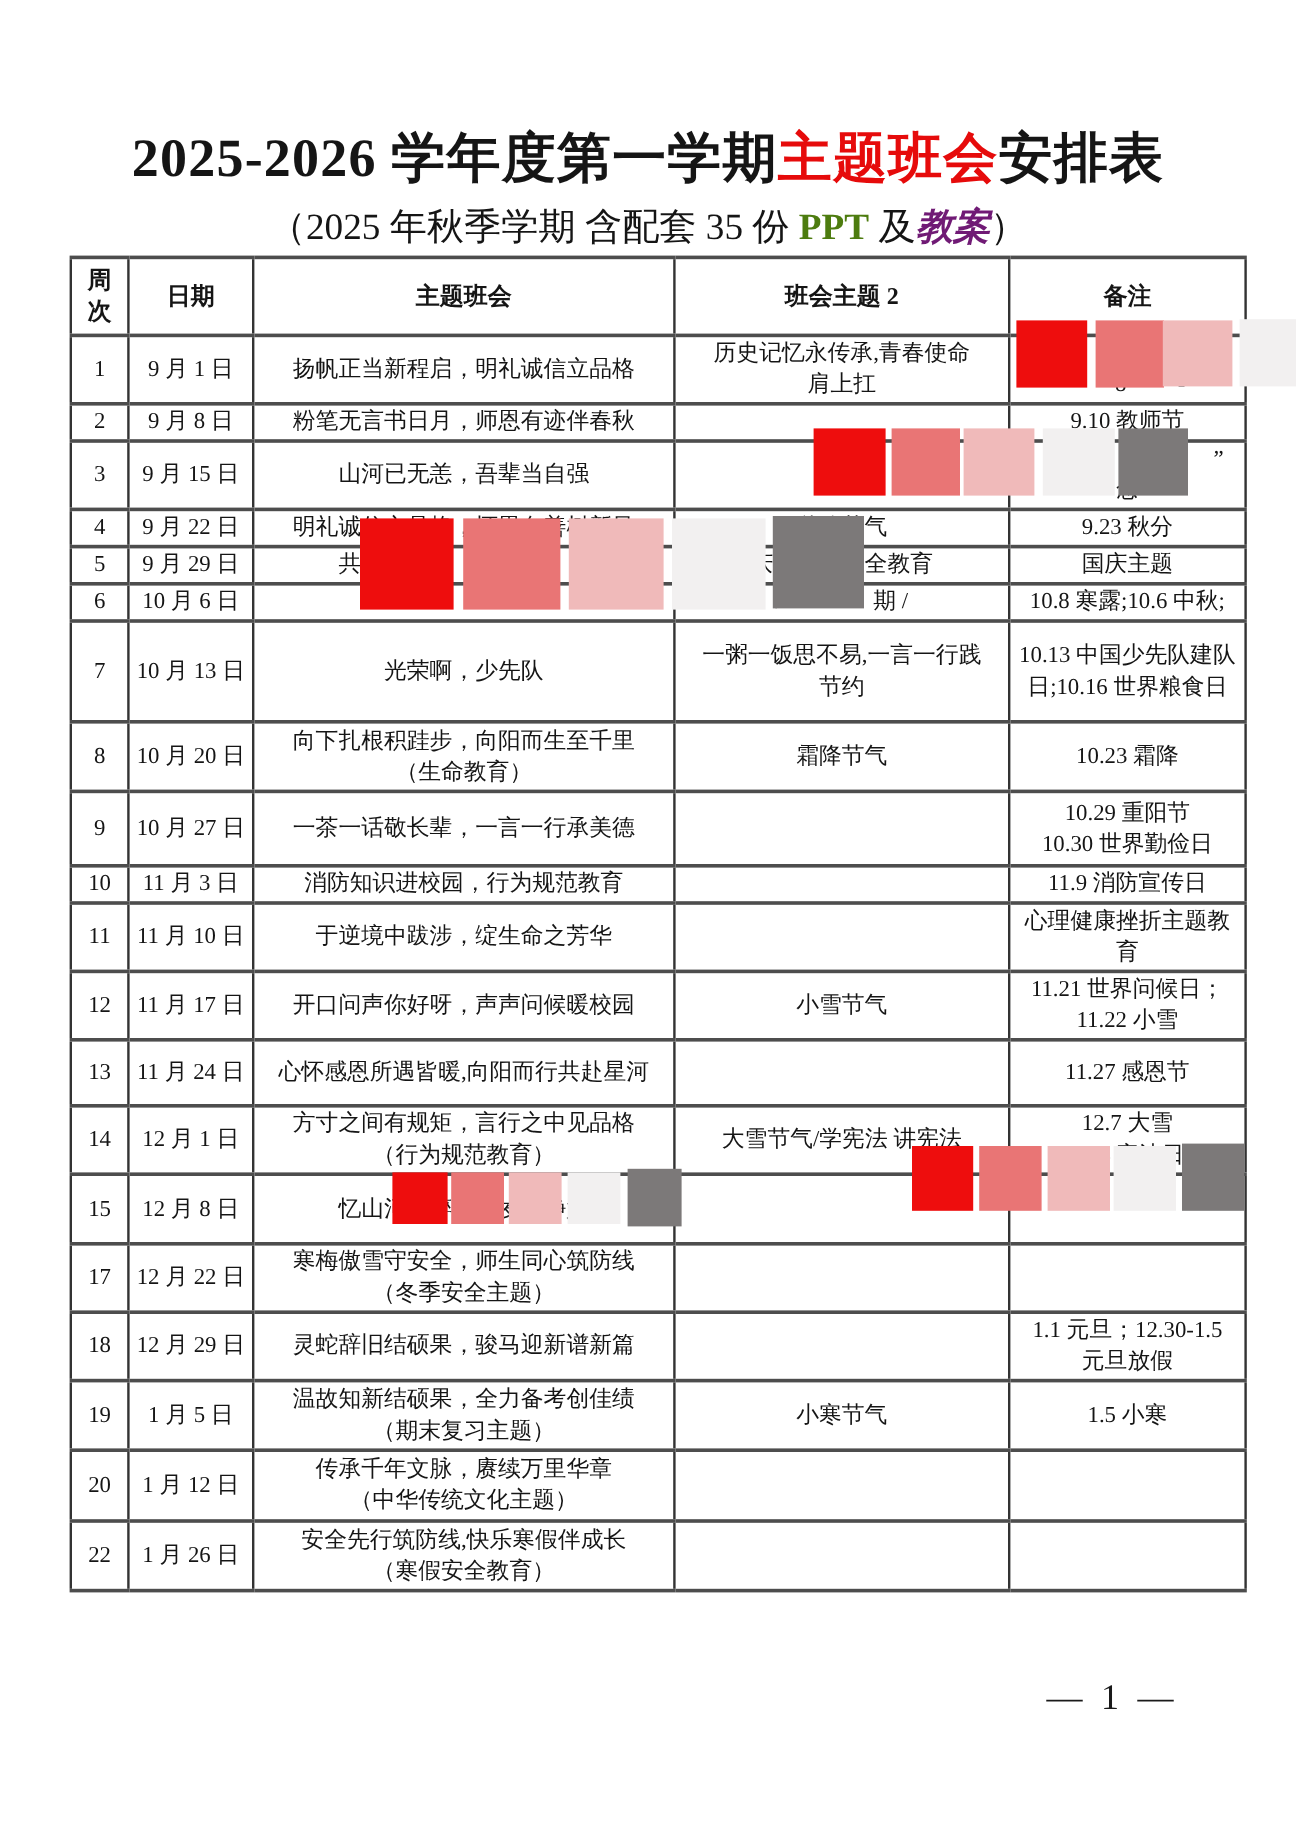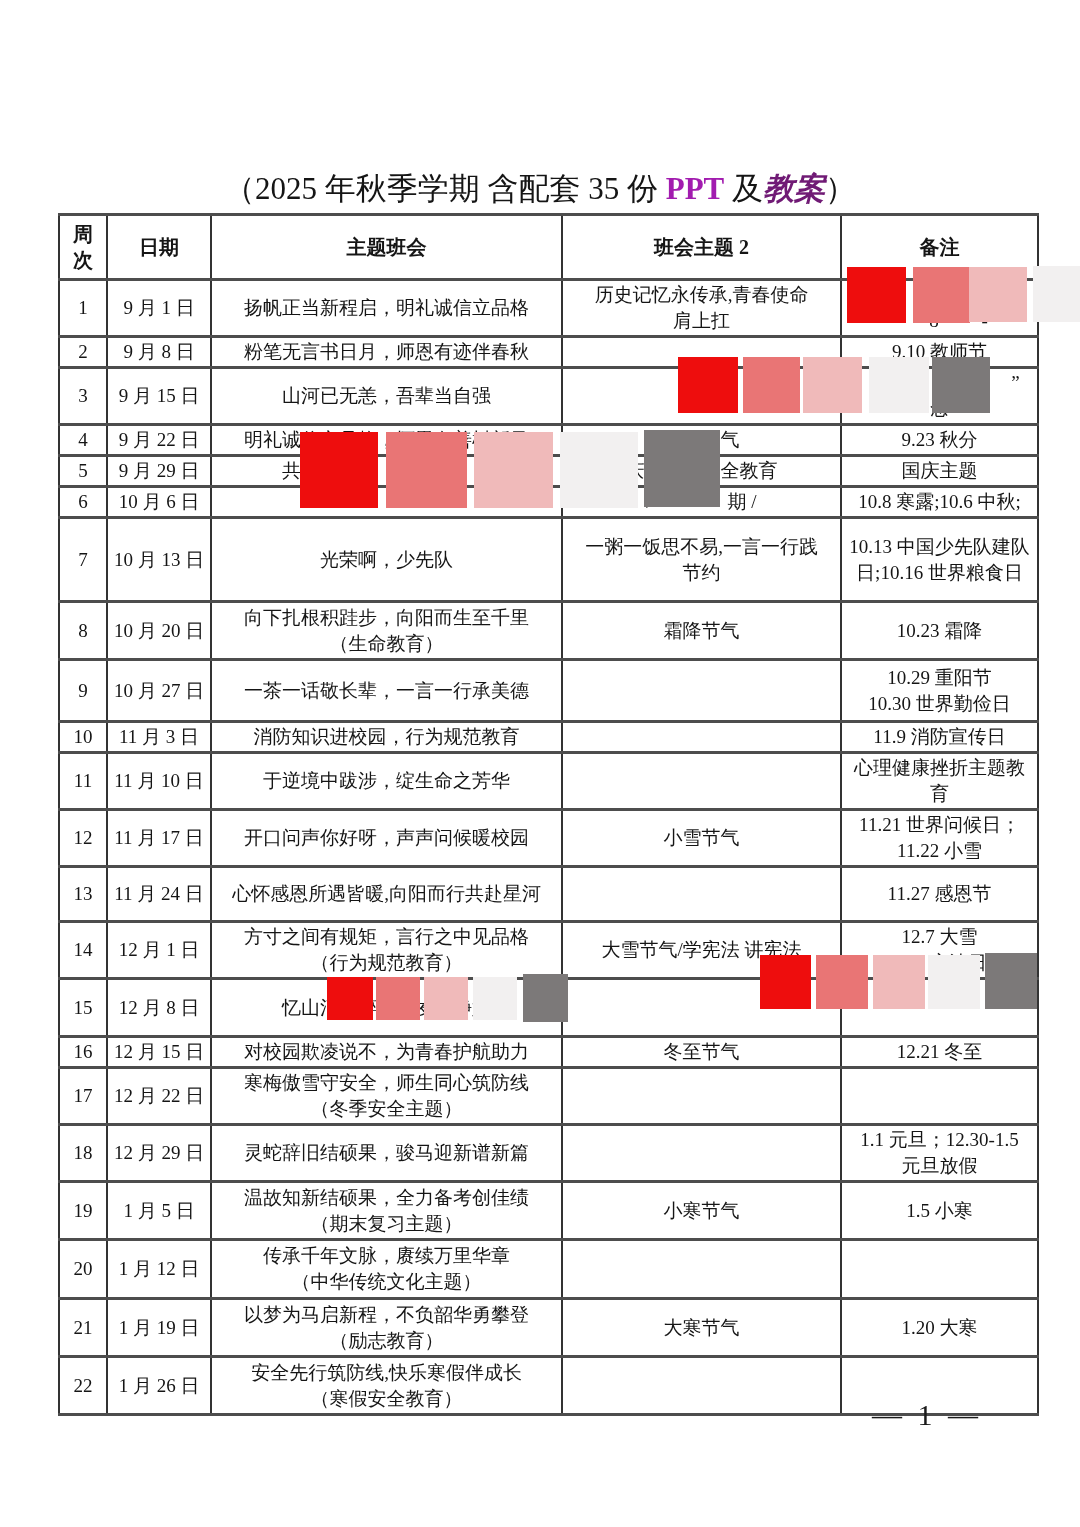--- a/index.html
+++ b/index.html
@@ -11,21 +11,21 @@
   .title{
     position:absolute;top:102px;left:0;width:100%;
     text-align:center;font-size:45px;font-weight:bold;margin:0;
     letter-spacing:1px;white-space:nowrap;
   }
   .title .red{color:#e60b0b;}
   .subtitle{
     position:absolute;top:168px;left:0;width:100%;
     text-align:center;font-size:31px;font-weight:400;white-space:nowrap;
   }
-  .subtitle .red{color:#a21caf;font-weight:bold;}
+  .subtitle .red{color:#4d7c0f;font-weight:bold;}
   .subtitle .script{color:#701a75;font-weight:bold;font-style:italic;}
   table.sched{
     position:absolute;left:58px;top:213px;width:979px;
     border-collapse:collapse;table-layout:fixed;
     border:2px solid #2e2e2e;
   }
   table.sched th,table.sched td{
     border:2px solid #333333;
     border-top:3px solid #4d4d4d;border-bottom:3px solid #4d4d4d;
     padding:1px 4px;
@@ -43,20 +43,21 @@
   .page-number{
     position:absolute;left:852px;top:1398px;width:150px;
     text-align:center;font-size:30px;letter-spacing:4px;color:#1a1a1a;
   }
 </style>
 </head>
 <body>
 
 <div class="page">
 
+  <h1 class="title"><span>2025-2026 学年度第一学期</span><span class="red">主题班会</span><span>安排表</span></h1>
 
   <div class="subtitle"><span>（2025 年秋季学期 含配套 35 份 </span><span class="red">PPT</span><span> 及</span><span class="script">教案</span><span>）</span></div>
 
   <table class="sched">
     <colgroup>
       <col style="width:48px">
         <col style="width:104px">
         <col style="width:351px">
         <col style="width:279px">
         <col style="width:197px">
@@ -179,27 +180,20 @@
     <td class="c-remark">12.7 大雪
 12.4 宪法日</td>
   </tr>
         <tr style="height: 58px;">
     <td class="c-week">15</td>
     <td class="c-date">12 月 8 日</td>
     <td class="c-theme">忆山河破碎，惜岁月静好</td>
     <td class="c-theme2"></td>
     <td class="c-remark"></td>
   </tr>
-        <tr style="height: 28px;">
-    <td class="c-week">16</td>
-    <td class="c-date">12 月 15 日</td>
-    <td class="c-theme">对校园欺凌说不，为青春护航助力</td>
-    <td class="c-theme2">冬至节气</td>
-    <td class="c-remark">12.21 冬至</td>
-  </tr>
         <tr style="height: 55px; margin-top: 26px;">
     <td class="c-week">17</td>
     <td class="c-date">12 月 22 日</td>
     <td class="c-theme">寒梅傲雪守安全，师生同心筑防线
 （冬季安全主题）</td>
     <td class="c-theme2"></td>
     <td class="c-remark"></td>
   </tr>
         <tr style="height: 57px;">
     <td class="c-week">18</td>
@@ -217,28 +211,20 @@
     <td class="c-theme2">小寒节气</td>
     <td class="c-remark">1.5 小寒</td>
   </tr>
         <tr style="height: 59px;">
     <td class="c-week">20</td>
     <td class="c-date">1 月 12 日</td>
     <td class="c-theme">传承千年文脉，赓续万里华章
 （中华传统文化主题）</td>
     <td class="c-theme2"></td>
     <td class="c-remark"></td>
-  </tr>
-        <tr style="height: 58px;">
-    <td class="c-week">21</td>
-    <td class="c-date">1 月 19 日</td>
-    <td class="c-theme">以梦为马启新程，不负韶华勇攀登
-（励志教育）</td>
-    <td class="c-theme2">大寒节气</td>
-    <td class="c-remark">1.20 大寒</td>
   </tr>
         <tr style="height: 58px;">
     <td class="c-week">22</td>
     <td class="c-date">1 月 26 日</td>
     <td class="c-theme">安全先行筑防线,快乐寒假伴成长
 （寒假安全教育）</td>
     <td class="c-theme2"></td>
     <td class="c-remark"></td>
   </tr>
       </tbody>

